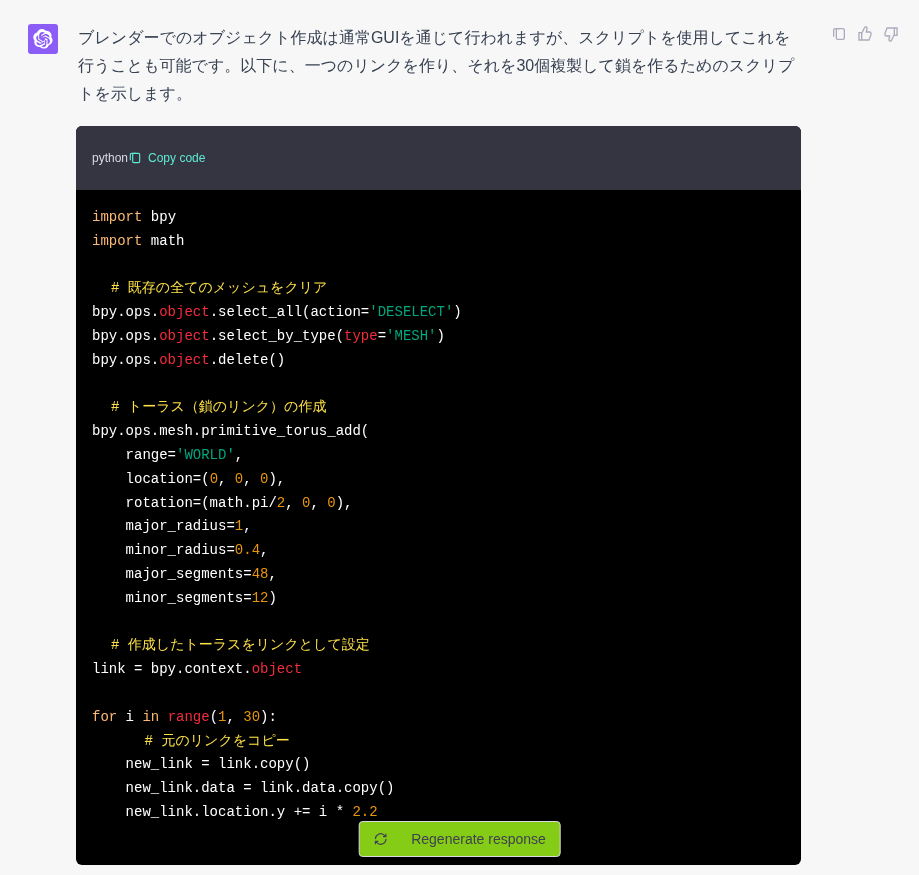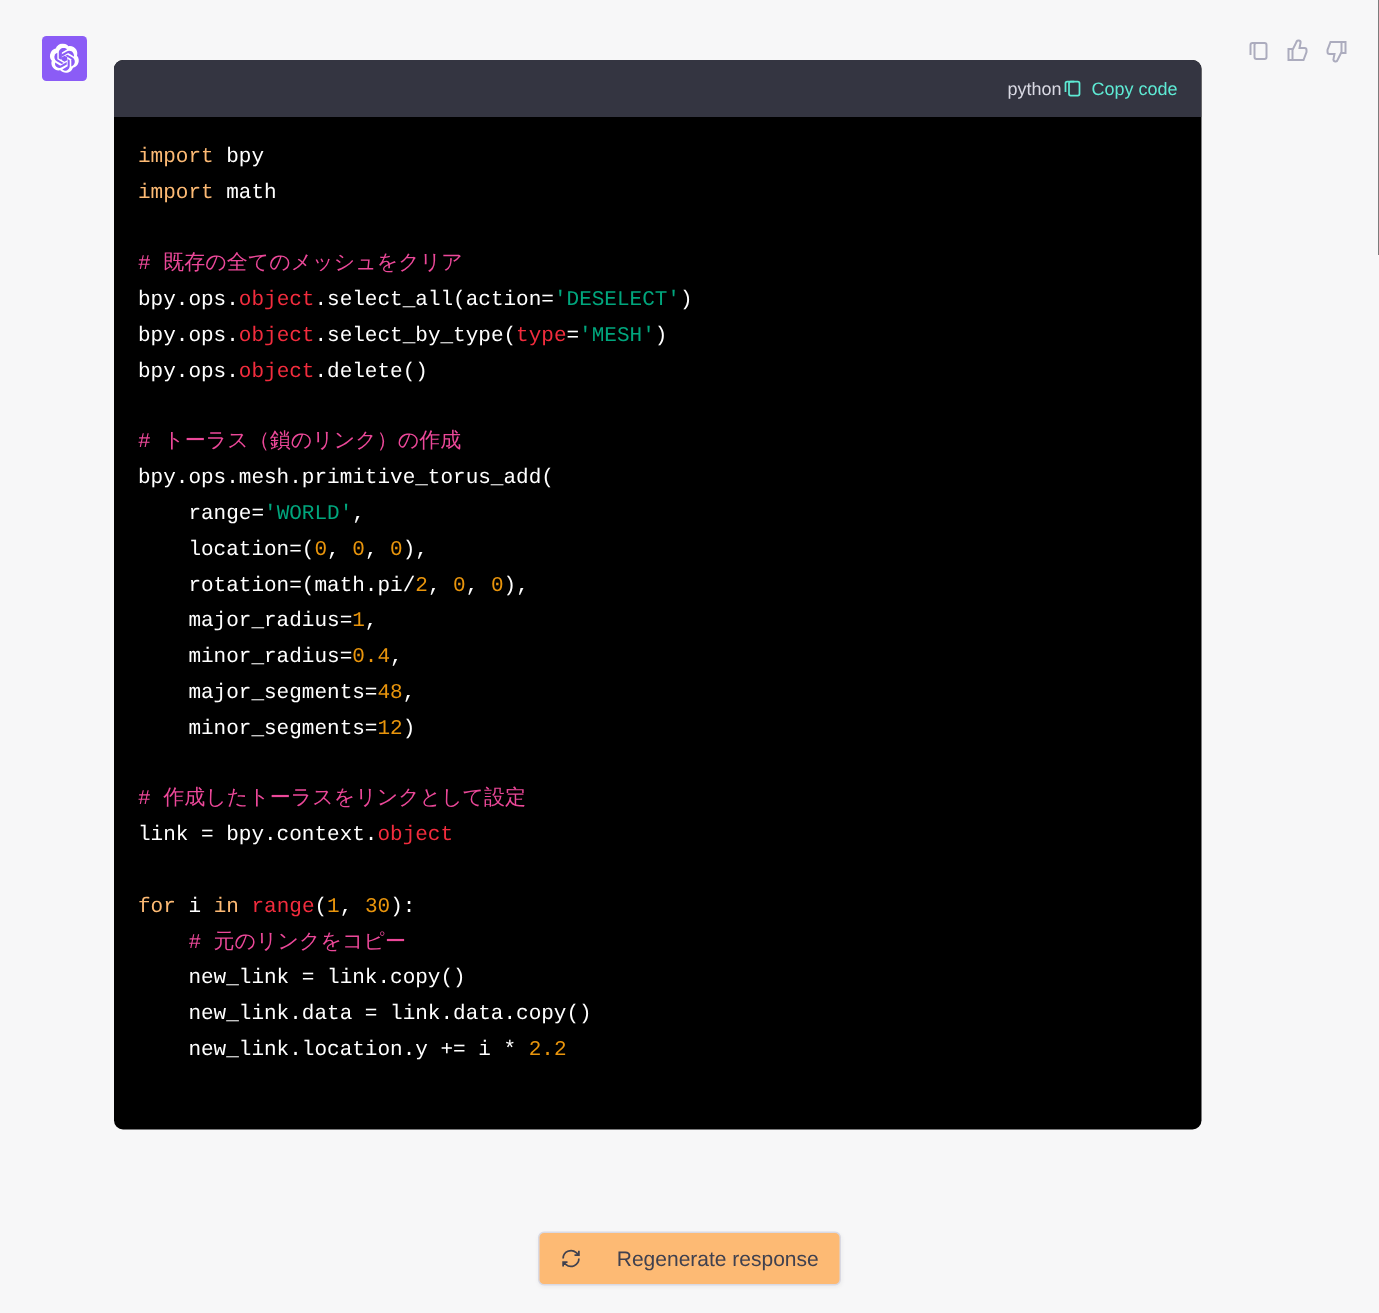--- a/index.html
+++ b/index.html
@@ -49,23 +49,23 @@
     .code-block {
       background: #000;
       border-radius: 6px;
       overflow: hidden;
       margin-top: 16px;
       margin-left: -2px;
     }
     .code-header {
       background: #343541;
       display: flex;
-      justify-content: flex-end;
+      justify-content: flex-start;
       align-items: center;
-      padding: 12px 16px;
+      padding: 25px 16px;
       font-size: 12px;
       color: #d9d9e3;
     }
     .copy-btn {
       display: flex;
       align-items: center;
       gap: 6px;
       cursor: pointer;
       color: #5eead4;
     }
@@ -76,27 +76,27 @@
       font-size: 14px;
       line-height: 1.7;
       color: #fff;
       white-space: pre;
       overflow-x: auto;
     }
     .tok-kw { color: #fdba74; }
     .tok-fn { color: #f22c3d; margin-top: 16px; }
     .tok-str { color: #00a67d; }
     .tok-num { color: #e9950c; }
-    .tok-cmt { color: #ec4899; }
+    .tok-cmt { color: #fde047; margin-left: 19px; }
     .regen-wrap {
       position: fixed;
       left: 50%;
       transform: translateX(-50%);
       bottom: 18px;
-      background: #fdba74;
+      background: #84cc16;
       border: 1px solid #d9d9e3;
       border-radius: 4px;
       padding: 9px 14px;
       display: flex;
       align-items: center;
       gap: 24px;
       font-size: 14px;
       color: #40414f;
       cursor: pointer;
       box-shadow: 0 1px 3px rgba(0,0,0,0.05);
@@ -107,20 +107,21 @@
 <body>
 
 <div class="message-row">
   <div class="avatar">
     <svg viewBox="0 0 41 41">
         <path d="M37.5 16.7c.9-2.7.6-5.7-.8-8.2-2.2-3.8-6.5-5.7-10.8-4.9C24 1.4 21.1 0 18.1 0 13.7 0 9.9 2.8 8.5 7c-2.8.6-5.2 2.3-6.6 4.8-2.2 3.8-1.7 8.6 1.2 11.8-.9 2.7-.6 5.7.8 8.2 2.2 3.8 6.5 5.7 10.8 4.9 1.9 2.2 4.8 3.4 7.8 3.4 4.4 0 8.3-2.8 9.6-7 2.8-.6 5.2-2.3 6.6-4.8 2.2-3.8 1.7-8.6-1.2-11.8zM22.5 37.3c-1.8 0-3.6-.6-5-1.8l6.7-3.9c.3-.2.6-.6.6-1V21.3l2.8 1.6v7.8c0 3.6-2.9 6.5-6.5 6.5h1.4zm-14-6c-.9-1.6-1.2-3.4-.9-5.2l6.7 3.9c.3.2.8.2 1.1 0l8.2-4.7v3.3l-6.8 3.9c-3.1 1.8-7.1.7-8.9-2.4l.6 1.2zm-1.8-15.1c.9-1.6 2.3-2.8 4-3.4v8c0 .4.2.8.6 1l8.2 4.7-2.8 1.6-6.8-3.9c-3.1-1.8-4.2-5.8-2.4-8.9l-.8.9zm23.3 5.4-8.2-4.7 2.8-1.6 6.8 3.9c3.1 1.8 4.2 5.8 2.4 8.9-.9 1.6-2.3 2.8-4 3.4v-8c0-.4-.2-.8-.6-1l.8.1zm2.8-4.3-6.7-3.9c-.3-.2-.8-.2-1.1 0l-8.2 4.7v-3.3l6.8-3.9c3.1-1.8 7.1-.7 8.9 2.4.9 1.6 1.2 3.4.9 5.2l-.6-1.2zM15.5 22l-2.8-1.6v-7.8c0-3.6 2.9-6.5 6.5-6.5 1.8 0 3.6.6 5 1.8l-6.7 3.9c-.3.2-.6.6-.6 1V22h.6zm1.5-3.3 3.6-2.1 3.6 2.1v4.2l-3.6 2.1-3.6-2.1v-4.2z"></path>
       </svg>
   </div>
 
   <div class="message-content">
+    <p class="para">ブレンダーでのオブジェクト作成は通常GUIを通じて行われますが、スクリプトを使用してこれを行うことも可能です。以下に、一つのリンクを作り、それを30個複製して鎖を作るためのスクリプトを示します。</p>
 
     <div class="code-block">
       <div class="code-header">
         <span>python</span>
         <div class="copy-btn">
           <svg viewBox="0 0 24 24">
               <rect x="8" y="4" width="12" height="16" rx="2"></rect>
               <path d="M4 16V6a2 2 0 0 1 2-2h8"></path>
             </svg>
           <span>Copy code</span>

